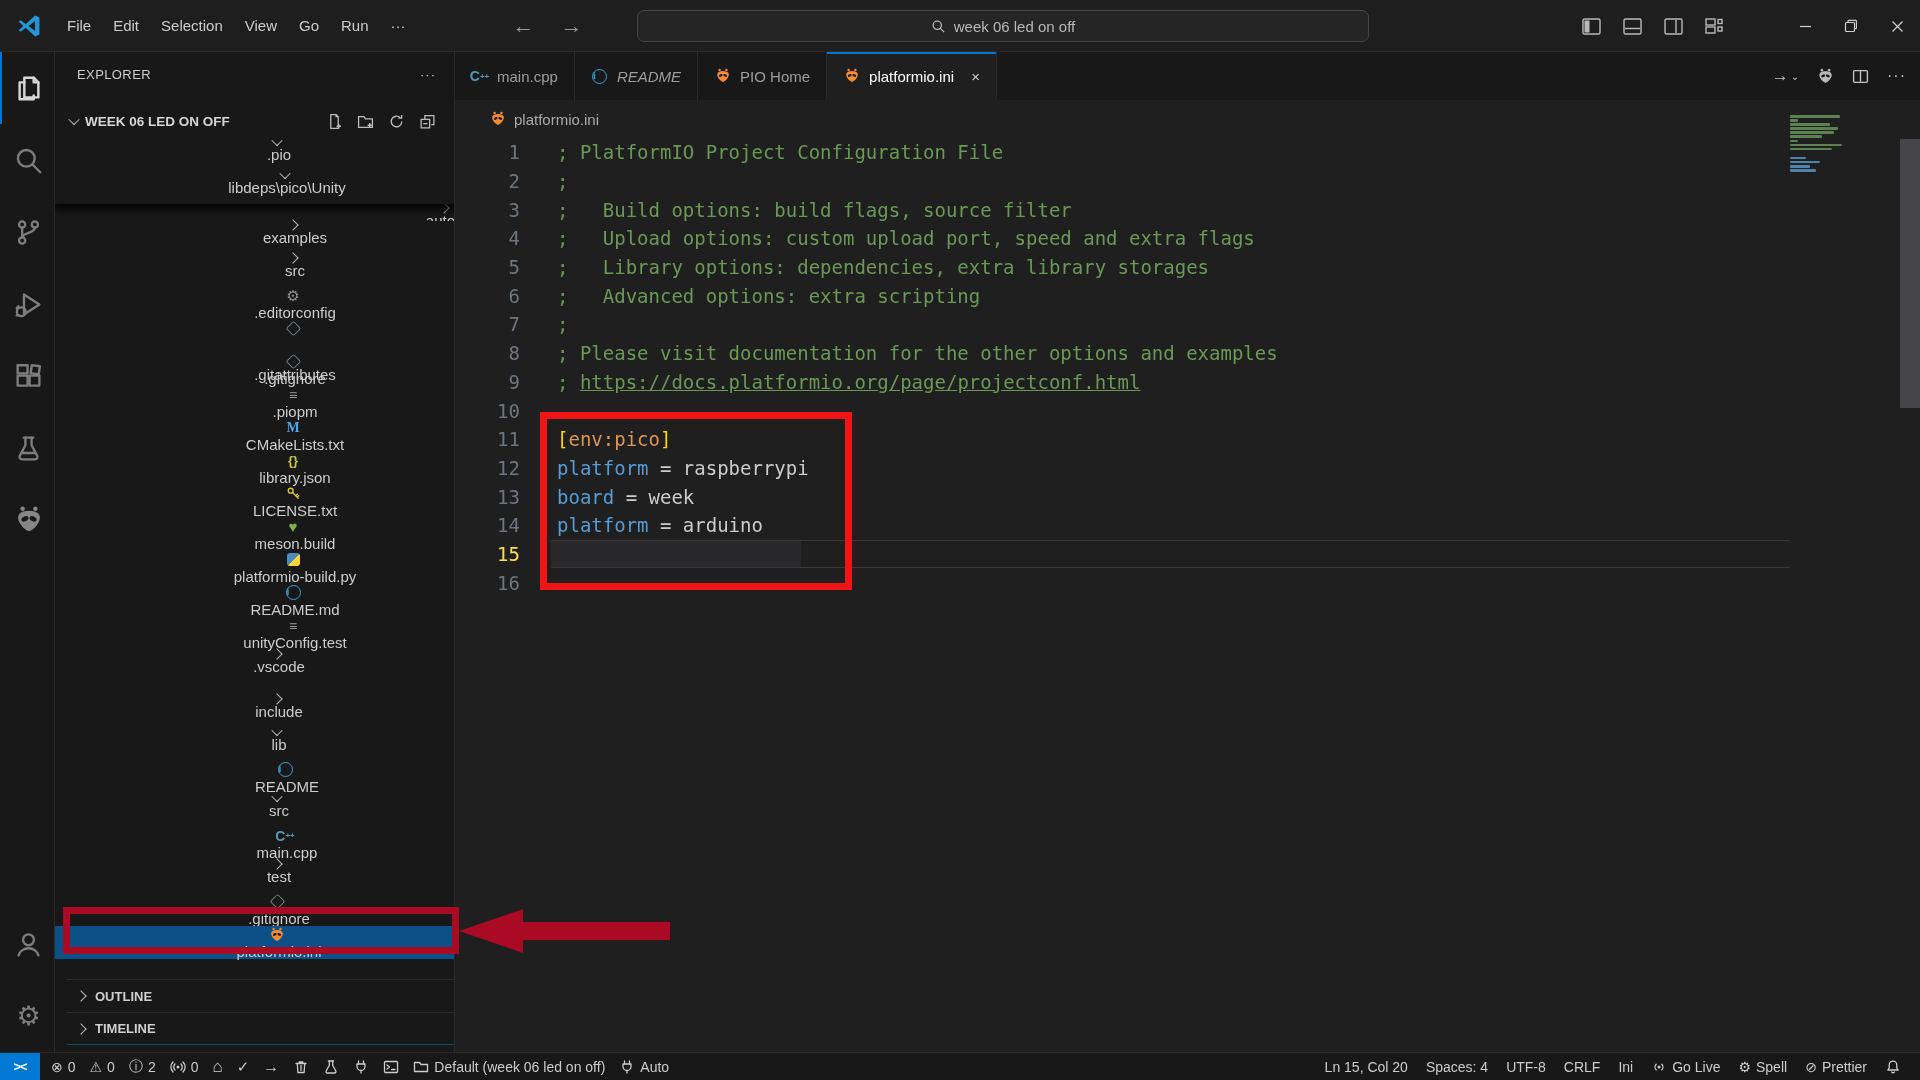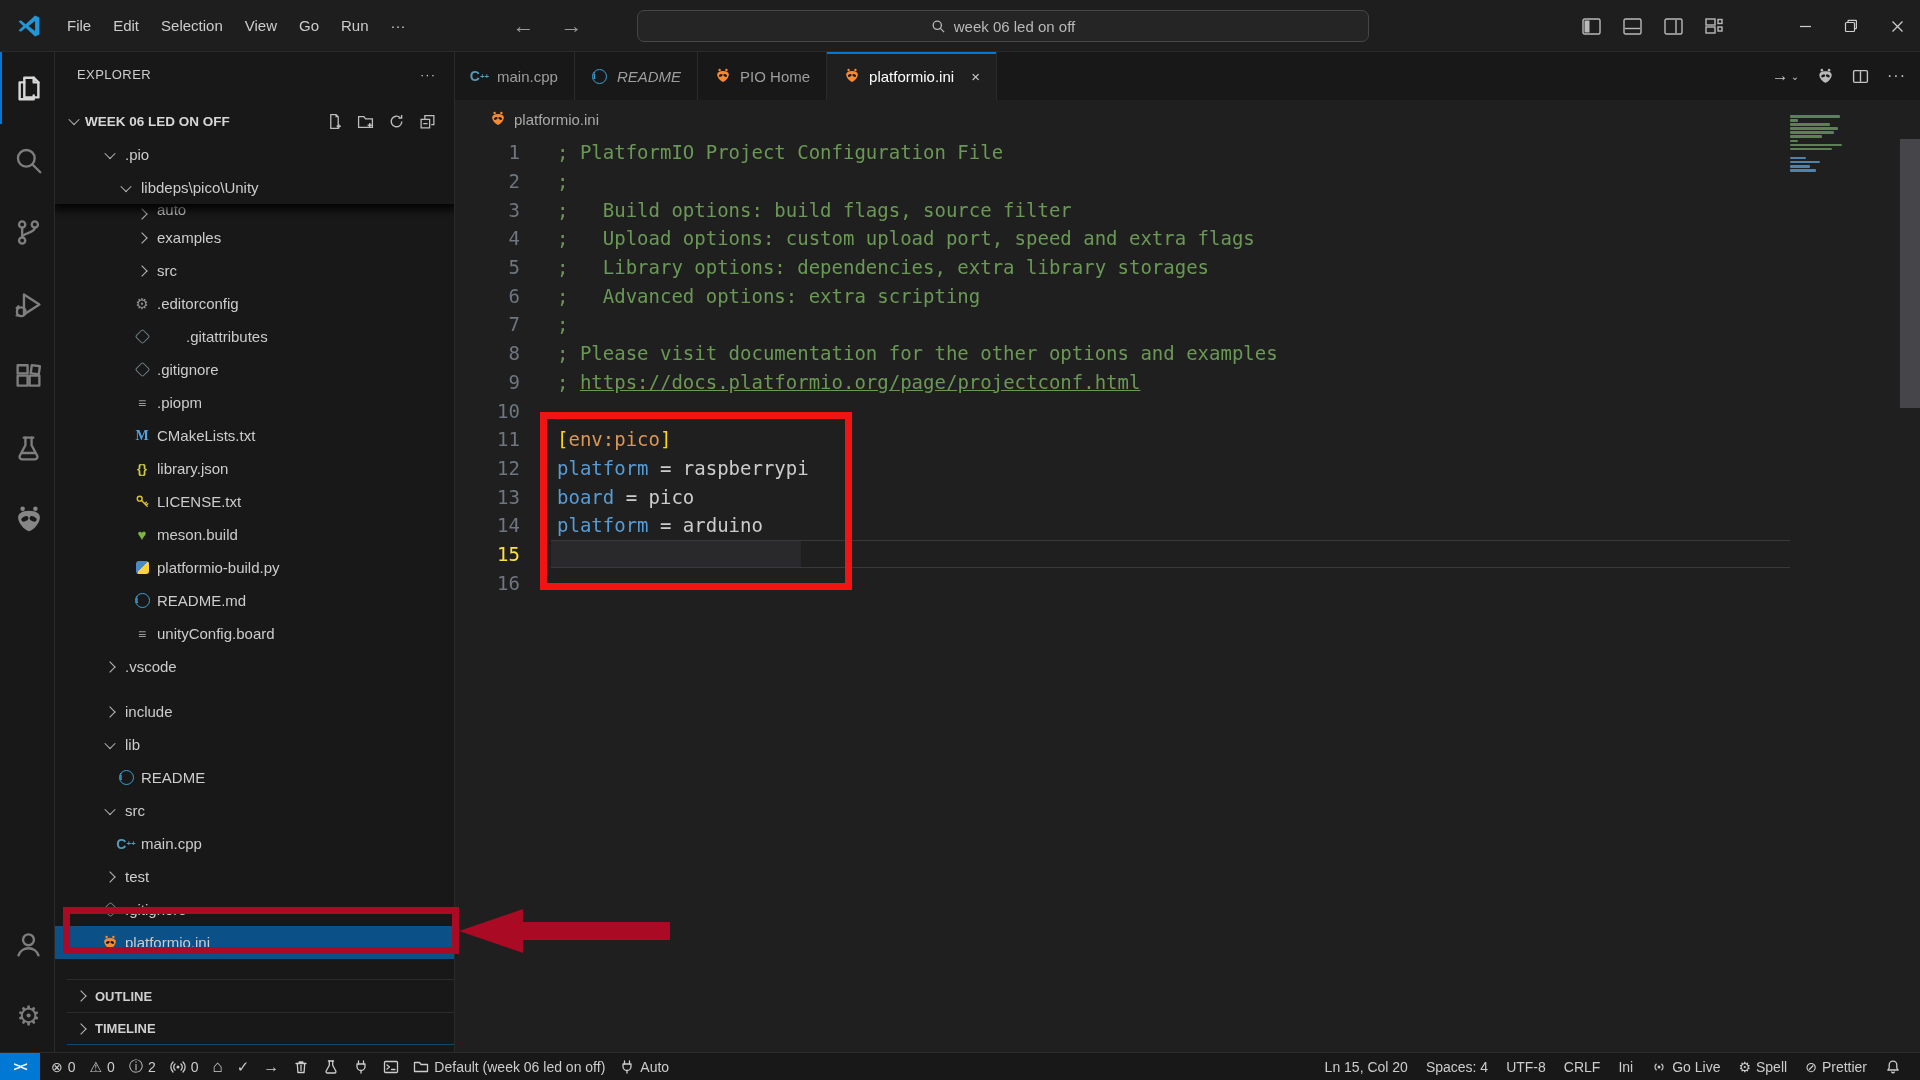--- a/index.html
+++ b/index.html
@@ -47,21 +47,21 @@
   #sidebar {
     position:absolute; left:55px; top:52px; width:400px; height:1000px;
     background:#181818; border-right:1px solid #2a2a2a; overflow:hidden;
   }
   #sidebar-header { height:44px; display:flex; align-items:center; justify-content:space-between;
     padding:0 18px 0 22px; color:#cccccc; font-size:13px; letter-spacing:.4px; }
   #project-header { height:34px; margin-top:8px; display:flex; align-items:center;
     font-weight:bold; font-size:13.5px; color:#d6d6d6; padding-left:8px; }
   #project-actions { margin-left:auto; display:flex; gap:14px; padding-right:18px; color:#bdbdbd; }
   #tree { position:absolute; left:0; top:86px; width:400px; }
-  .row { height:33px; display:flex; align-items:center; font-size:15px; color:#cccccc; position:relative; }
+  .row { height:33px; display:flex; align-items:center; font-size:15px; color:#cccccc; position:relative;flex-direction:column; }
   .row.clipped { height:17px; overflow:hidden; align-items:flex-end; padding-bottom:3px; }
   .row.clipped::before { content:''; position:absolute; left:0; right:0; top:0; height:12px;
     background:linear-gradient(rgba(0,0,0,.65), transparent); z-index:3; }
   .row.shadow-below { box-shadow:0 7px 9px -3px rgba(0,0,0,.55); z-index:2; }
   .row.selected { background:#0b5087; }
   .slot { width:22px; display:flex; align-items:center; justify-content:center; flex:none; }
   .chev { width:8px; height:8px; border-right:1.6px solid #b9b9b9; border-bottom:1.6px solid #b9b9b9; }
   .chev.down { transform:rotate(45deg) translate(-1px,-1px); }
   .chev.right { transform:rotate(-45deg); }
   .row .label { margin-left:4px; white-space:nowrap; }
@@ -469,21 +469,21 @@
           </span>
         </span>
         <span class="label">README.md</span>
       </div>
       <div class="row" style="padding-left: 76px;">
         <span class="slot">
           <span class="ico ">
             <span class="fi fi-list">≡</span>
           </span>
         </span>
-        <span class="label">unityConfig.board</span>
+        <span class="label">unityConfig.test</span>
       </div>
       <div class="row" style="padding-left: 44px;">
         <span class="slot">
           <span class="chev right"></span>
         </span>
         <span class="label">.vscode</span>
       </div>
       <div class="row" style="padding-left: 44px; margin-top: 12px;">
         <span class="slot">
           <span class="chev right"></span>
@@ -650,21 +650,21 @@
       <div class="line"><span class="ln">3</span><span class="codetxt"><span class="c-cmt">;   Build options: build flags, source filter</span></span></div>
       <div class="line"><span class="ln">4</span><span class="codetxt"><span class="c-cmt">;   Upload options: custom upload port, speed and extra flags</span></span></div>
       <div class="line"><span class="ln">5</span><span class="codetxt"><span class="c-cmt">;   Library options: dependencies, extra library storages</span></span></div>
       <div class="line"><span class="ln">6</span><span class="codetxt"><span class="c-cmt">;   Advanced options: extra scripting</span></span></div>
       <div class="line"><span class="ln">7</span><span class="codetxt"><span class="c-cmt">;</span></span></div>
       <div class="line"><span class="ln">8</span><span class="codetxt"><span class="c-cmt">; Please visit documentation for the other options and examples</span></span></div>
       <div class="line"><span class="ln">9</span><span class="codetxt"><span class="c-cmt">; </span><span class="c-link">https://docs.platformio.org/page/projectconf.html</span></span></div>
       <div class="line"><span class="ln">10</span><span class="codetxt"></span></div>
       <div class="line"><span class="ln">11</span><span class="codetxt"><span class="c-brk">[</span><span class="c-sec">env:pico</span><span class="c-brk">]</span></span></div>
       <div class="line"><span class="ln">12</span><span class="codetxt"><span class="c-key">platform</span><span class="c-val"> = raspberrypi</span></span></div>
-      <div class="line"><span class="ln">13</span><span class="codetxt"><span class="c-key">board</span><span class="c-val"> = pico</span></span></div>
+      <div class="line"><span class="ln">13</span><span class="codetxt"><span class="c-key">board</span><span class="c-val"> = week</span></span></div>
       <div class="line"><span class="ln">14</span><span class="codetxt"><span class="c-key">platform</span><span class="c-val"> = arduino</span></span></div>
       <div class="line current"><span class="ln">15</span><span class="codetxt"></span></div>
       <div class="line"><span class="ln">16</span><span class="codetxt"></span></div>
     </div>
   <div id="minimap">
       <div class="mm-bar mm-g" style="width: 50px;"></div>
       <div class="mm-bar mm-g" style="width: 8px;"></div>
       <div class="mm-bar mm-g" style="width: 40px;"></div>
       <div class="mm-bar mm-g" style="width: 48px;"></div>
       <div class="mm-bar mm-g" style="width: 44px;"></div>

